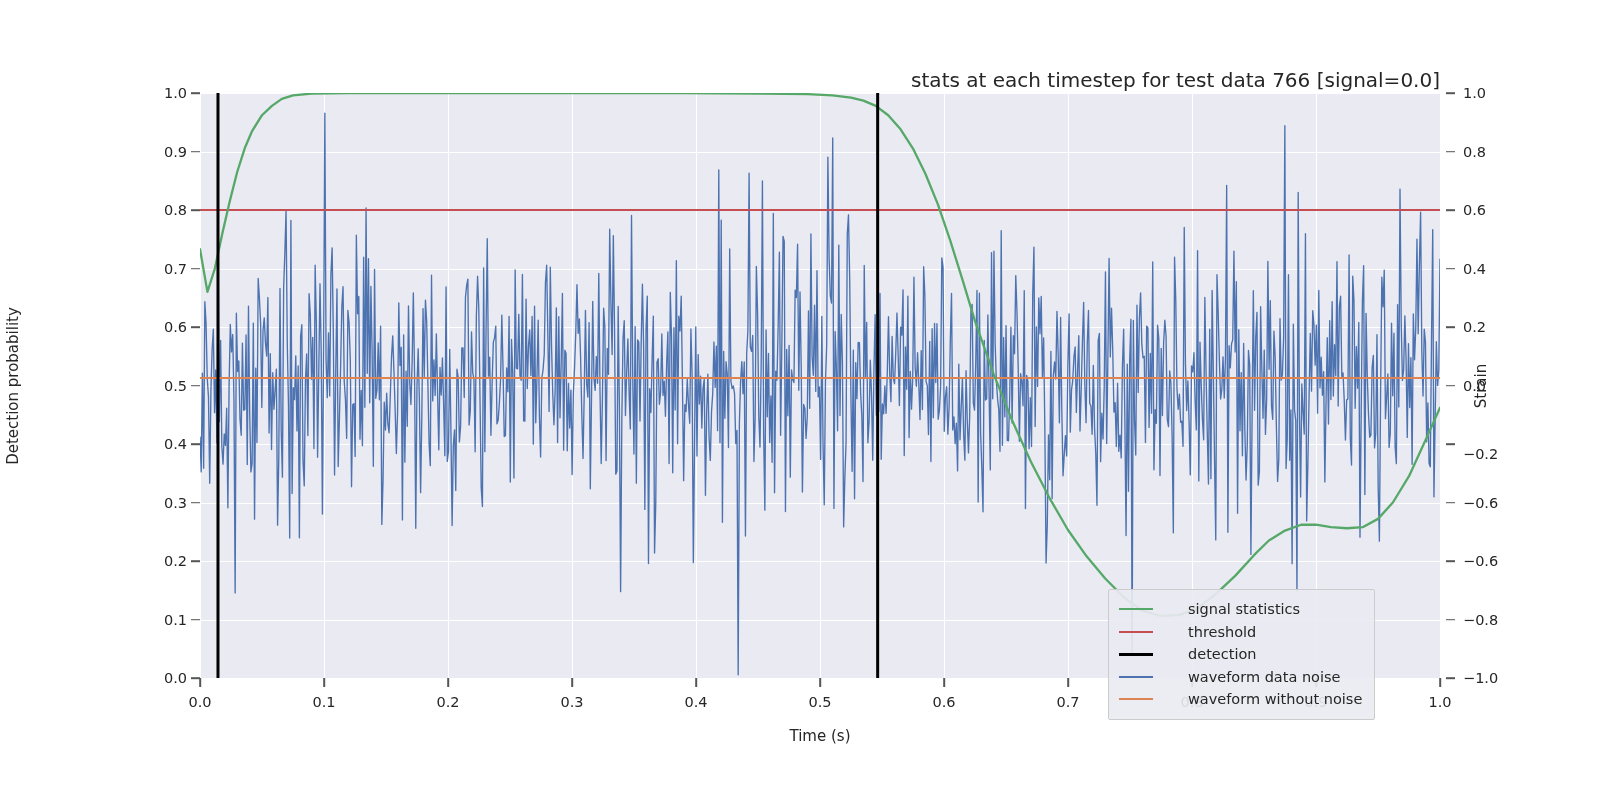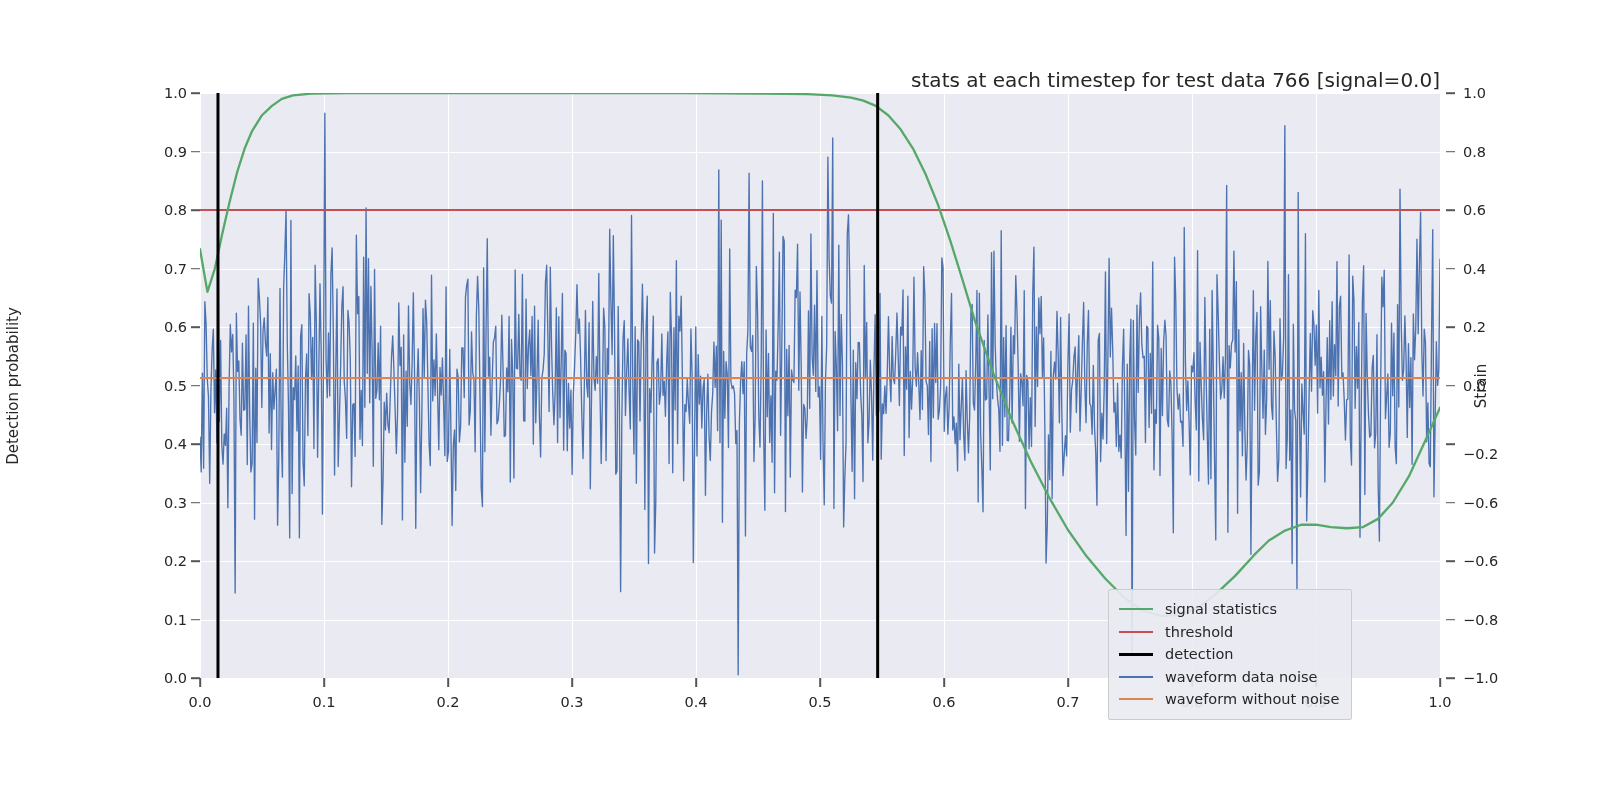--- a/index.html
+++ b/index.html
@@ -103,20 +103,21 @@
     position: absolute;
     left: 1108px; top: 589px;
     background: #eaeaf2e8;
     border: 1px solid #cccccc;
     border-radius: 2px;
     padding: 8px 12px 8px 10px;
   }
   .legend-row {
     display: flex; align-items: center;
     height: 22.5px;
+    gap: 23px;
   }
   .legend-swatch {
     width: 34px; height: 0;
     border-top-style: solid;
     margin-right: 12px;
     flex: 0 0 34px;
   }
   .legend-label {
     font-size: 14.5px; color: #262626; white-space: nowrap;
   }
@@ -232,20 +233,21 @@
       <div class="xtick-mark" style="left: 744px;"></div>
       <div class="xtick" style="left: 868px;">0.7</div>
       <div class="xtick-mark" style="left: 868px;"></div>
       <div class="xtick" style="left: 992px;">0.8</div>
       <div class="xtick-mark" style="left: 992px;"></div>
       <div class="xtick" style="left: 1116px;">0.9</div>
       <div class="xtick-mark" style="left: 1116px;"></div>
       <div class="xtick" style="left: 1240px;">1.0</div>
       <div class="xtick-mark" style="left: 1240px;"></div>
     </div>
+  <div id="xlabel">Time (s)</div>
 
   <div id="legend">
       <div class="legend-row">
         <div class="legend-swatch" style="border-top-color: rgb(85, 168, 104); border-top-width: 2px;"></div>
         <span class="legend-label">signal statistics</span>
       </div>
       <div class="legend-row">
         <div class="legend-swatch" style="border-top-color: rgb(196, 78, 82); border-top-width: 2px;"></div>
         <span class="legend-label">threshold</span>
       </div>

